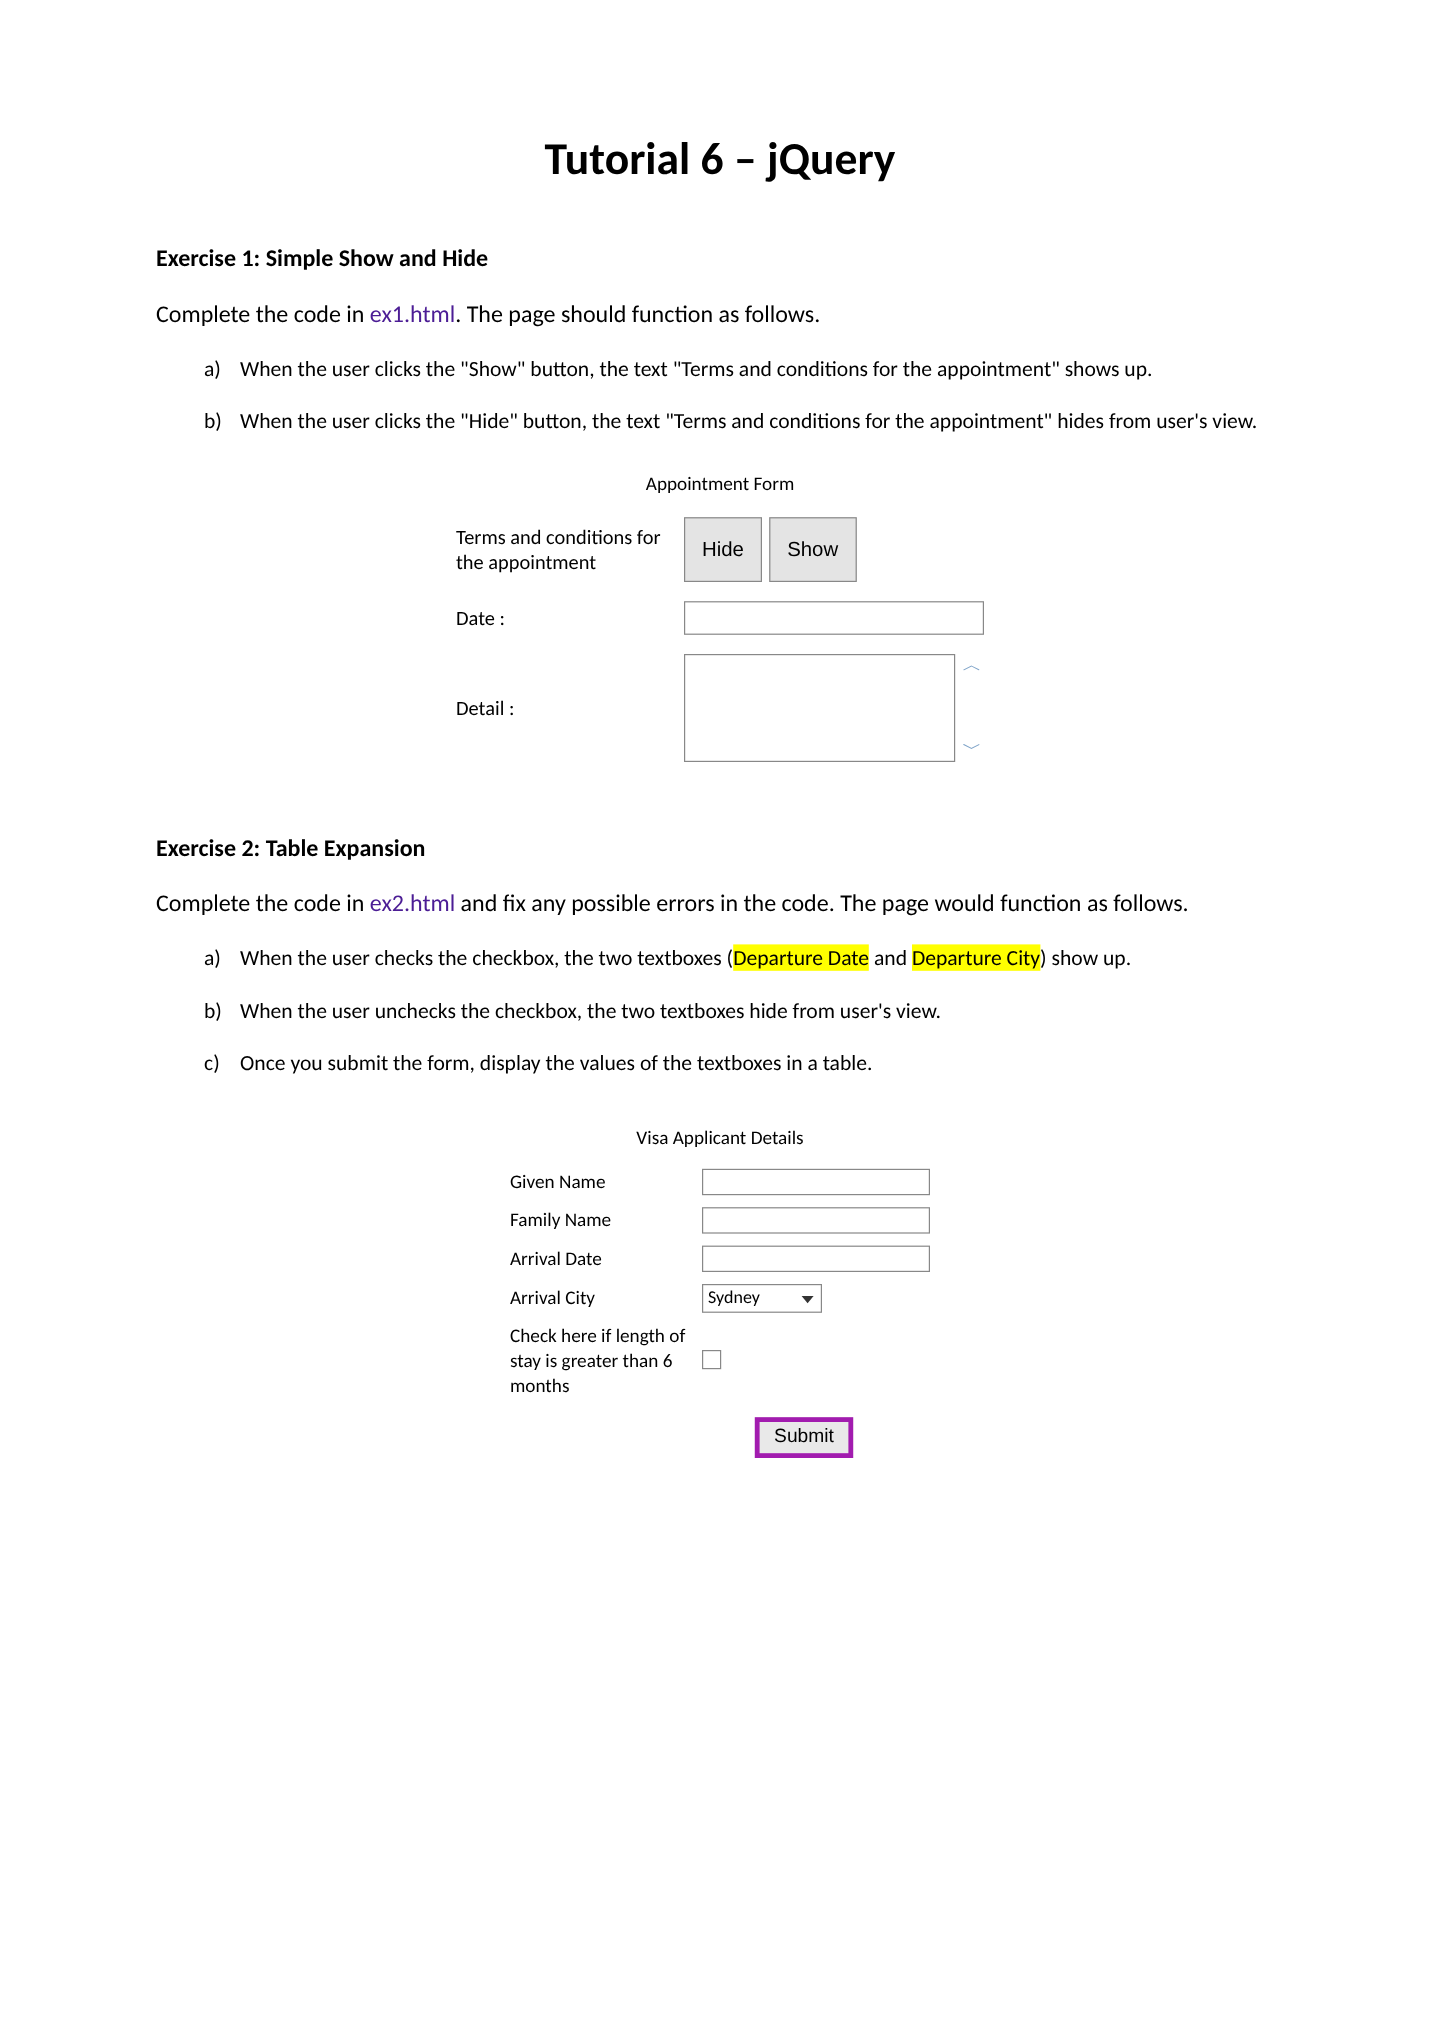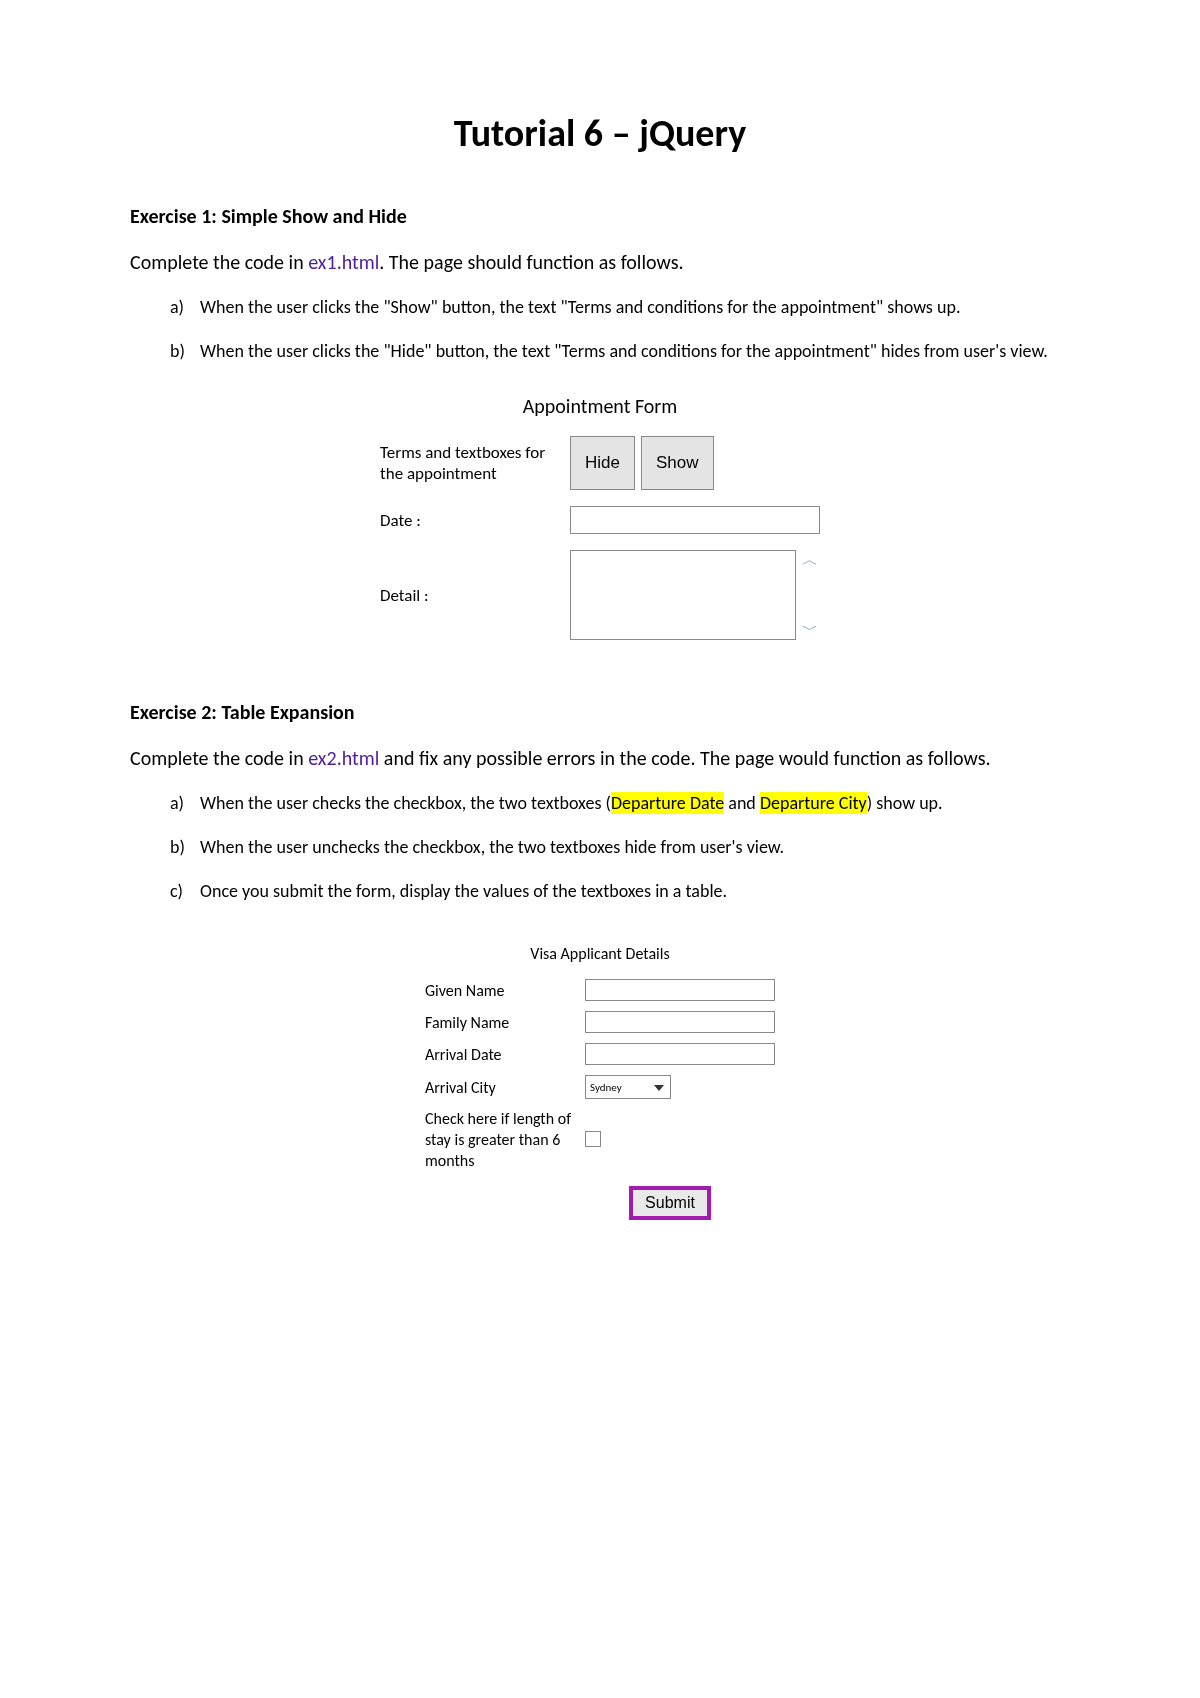--- a/index.html
+++ b/index.html
@@ -46,21 +46,21 @@
   .highlight {
     background: #ffff00;
   }
   .form-box {
     width: 440px;
     margin: 0 auto 60px auto;
     font-size: 17px;
   }
   .form-title {
     text-align: center;
-    font-size: 20px;
+    font-size: 16px;
     margin-bottom: 18px;
   }
   .form-row {
     display: flex;
     align-items: center;
     margin-bottom: 16px;
   }
   .form-row .label-col {
     width: 190px;
     padding-right: 10px;
@@ -139,25 +139,25 @@
   }
   .form2 .f2-input { flex: 1; }
   .f2-text {
     width: 100%;
     height: 22px;
     border: 1px solid #888;
     font-size: 14px;
     padding: 0 2px;
   }
   .f2-select {
-    width: 86px;
+    width: 100px;
     height: 24px;
     border: 1px solid #888;
     background: #fff;
-    font-size: 11px;
+    font-size: 15px;
     padding: 0 22px 0 4px;
     position: relative;
     display: inline-flex;
     align-items: center;
     cursor: pointer;
   }
   .f2-select::after {
     content: '';
     position: absolute;
     right: 6px;
@@ -194,21 +194,21 @@
   <li>
     <span class="marker">b)</span>
     <span>When the user clicks the "Hide" button, the text "Terms and conditions for the appointment" hides from user's view.</span>
   </li>
 </ol>
 
 <div class="form-box">
   <div class="form-title">Appointment Form</div>
 
   <div class="form-row">
-    <div class="label-col">Terms and textboxes for the appointment</div>
+    <div class="label-col">Terms and conditions for the appointment</div>
     <div class="input-col">
       <button class="btn">Hide</button><button class="btn">Show</button>
     </div>
   </div>
 
   <div class="form-row">
     <div class="label-col">Date  :</div>
     <div class="input-col">
       <input class="textinput" type="text" style="">
     </div>

